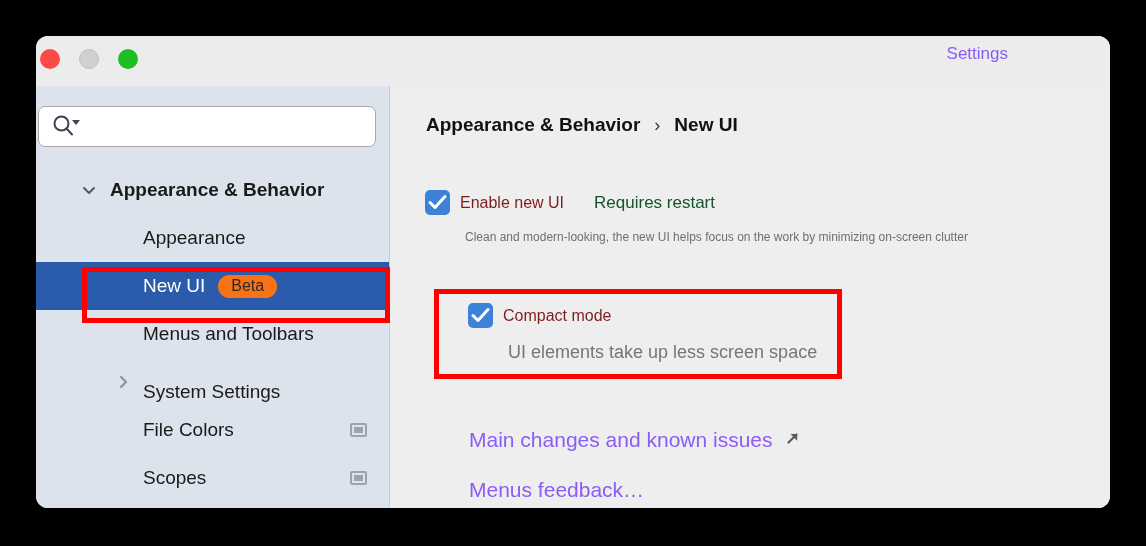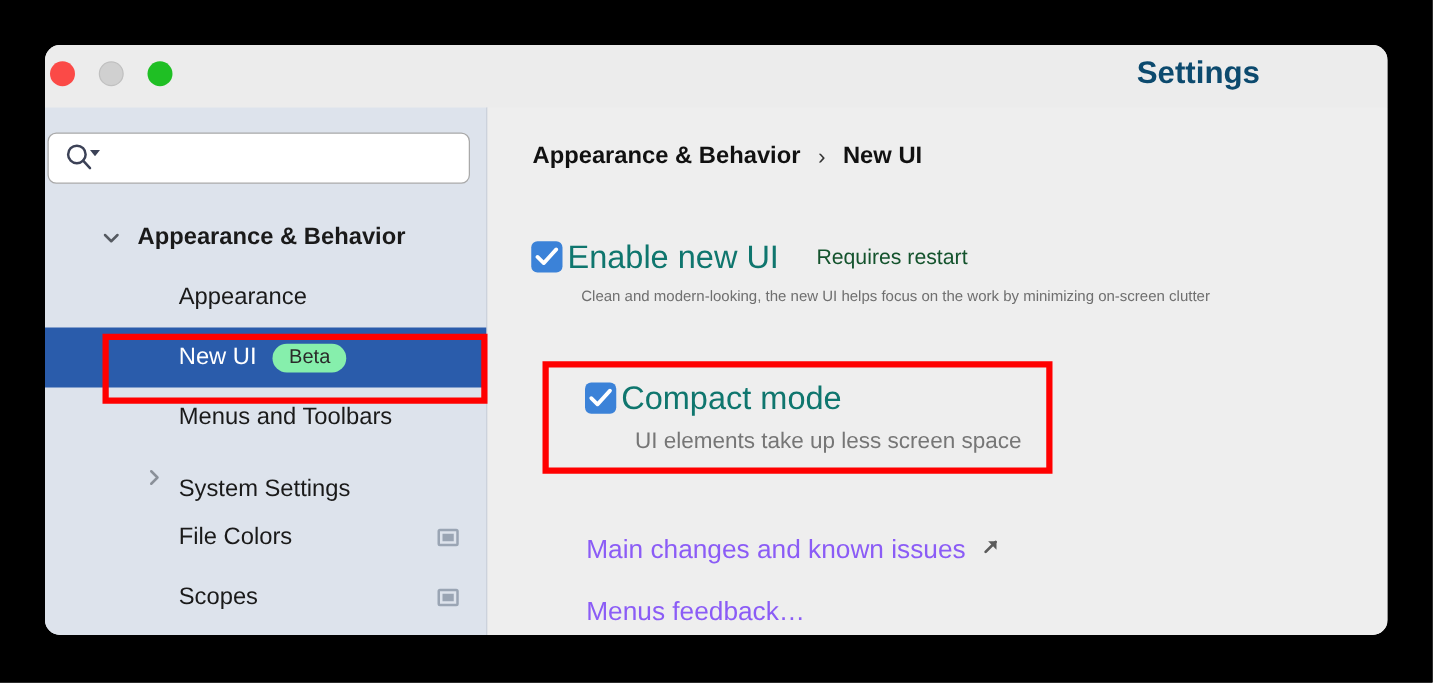--- a/index.html
+++ b/index.html
@@ -54,23 +54,23 @@
     border-radius: 50%;
     box-sizing: border-box;
   }
   .light.close  { background: #fb4a47; }
   .light.min    { background: #d0d0d0; border: 1px solid #c0c0c0; }
   .light.zoom   { background: #1fbf24; }
   .window-title-inner {
     position: absolute;
     right: 102px;
     top: 8px;
-    font-size: 25px;
-    font-weight: bold;
-    color: #0c4a6e;
+    font-size: 17px;
+    font-weight: normal;
+    color: #8b5cf6;
   }
 
   
   .body {
     position: absolute;
     left: 0;
     top: 50px;
     right: 0;
     bottom: 0;
     display: flex;
@@ -171,21 +171,21 @@
     background: #2a5cab;
   }
   .tree-row.selected .tree-label {
     color: #ffffff;
   }
   .badge {
     display: inline-block;
     margin-left: 13px;
     padding: 3px 13px 4px 13px;
     border-radius: 12px;
-    background: #86efac;
+    background: #f97316;
     color: #2a2a2a;
     font-size: 16px;
     line-height: 1;
     vertical-align: 2px;
   }
   .row-indicator {
     position: absolute;
     right: 22px;
     width: 17px;
     height: 14px;
@@ -234,23 +234,23 @@
     width: 25px;
     height: 25px;
     border-radius: 5px;
     background: #3b82d8;
     position: relative;
     flex: 0 0 25px;
   }
   .checkbox svg { position: absolute; left: 3px; top: 4px; }
 
   .opt-label {
-    font-size: 26px;
-    color: #0f766e;
-    margin-left: 4px;
+    font-size: 16px;
+    color: #7f1d1d;
+    margin-left: 10px;
     white-space: nowrap;
   }
   .opt-hint {
     font-size: 17px;
     color: #14532d;
     margin-left: 30px;
     white-space: nowrap;
   }
 
   .desc {

